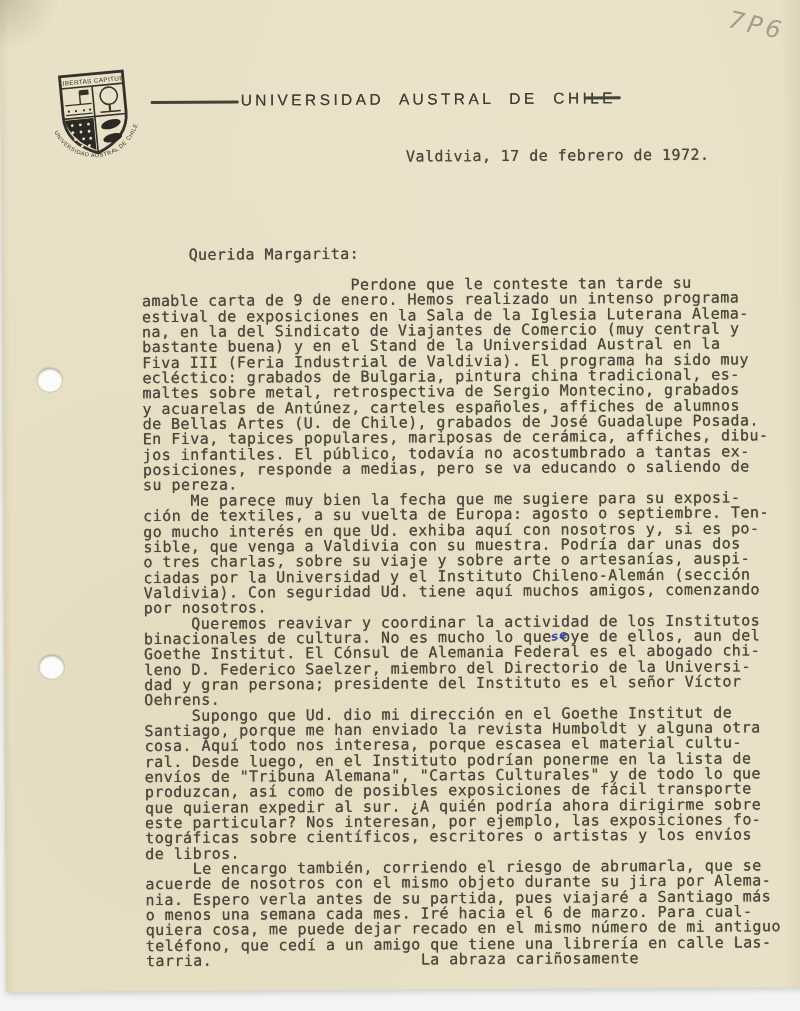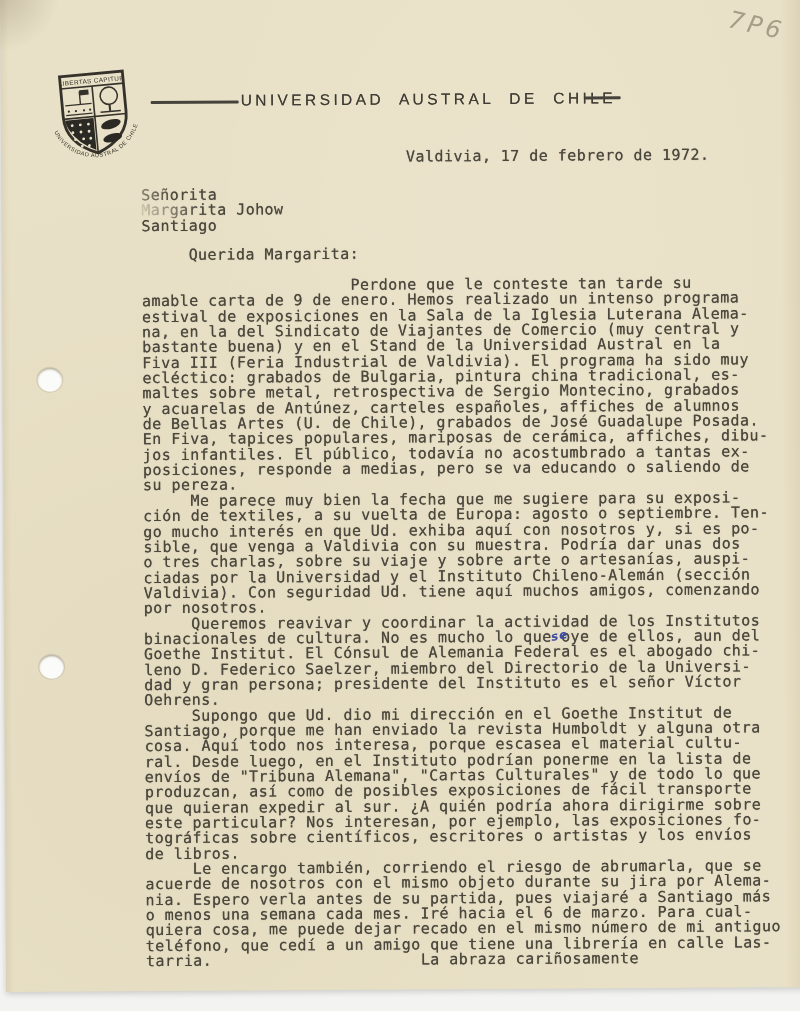--- a/index.html
+++ b/index.html
@@ -107,21 +107,20 @@
         <textPath href="#ringPath" startOffset="50%" text-anchor="middle">UNIVERSIDAD AUSTRAL DE CHILE</textPath>
       </text>
     </svg>
 
     <div class="rule rule-left"></div>
     <div class="letterhead-title">UNIVERSIDAD AUSTRAL DE CHILE</div>
     <div class="rule rule-right"></div>
 
     <div class="typed dateline">Valdivia, 17 de febrero de 1972.</div>
 
-    <div class="typed recipient"><div>Señorita</div><div>Margarita Johow</div><div>Santiago</div></div>
 
     <div class="typed salutation">Querida Margarita:</div>
 
     <div class="typed body-block"><div>                      Perdone que le conteste tan tarde su</div><div>amable carta de 9 de enero. Hemos realizado un intenso programa</div><div>estival de exposiciones en la Sala de la Iglesia Luterana Alema-</div><div>na, en la del Sindicato de Viajantes de Comercio (muy central y</div><div>bastante buena) y en el Stand de la Universidad Austral en la</div><div>Fiva III (Feria Industrial de Valdivia). El programa ha sido muy</div><div>ecléctico: grabados de Bulgaria, pintura china tradicional, es-</div><div>maltes sobre metal, retrospectiva de Sergio Montecino, grabados</div><div>y acuarelas de Antúnez, carteles españoles, affiches de alumnos</div><div>de Bellas Artes (U. de Chile), grabados de José Guadalupe Posada.</div><div>En Fiva, tapices populares, mariposas de cerámica, affiches, dibu-</div><div>jos infantiles. El público, todavía no acostumbrado a tantas ex-</div><div>posiciones, responde a medias, pero se va educando o saliendo de</div><div>su pereza.</div><div>     Me parece muy bien la fecha que me sugiere para su exposi-</div><div>ción de textiles, a su vuelta de Europa: agosto o septiembre. Ten-</div><div>go mucho interés en que Ud. exhiba aquí con nosotros y, si es po-</div><div>sible, que venga a Valdivia con su muestra. Podría dar unas dos</div><div>o tres charlas, sobre su viaje y sobre arte o artesanías, auspi-</div><div>ciadas por la Universidad y el Instituto Chileno-Alemán (sección</div><div>Valdivia). Con seguridad Ud. tiene aquí muchos amigos, comenzando</div><div>por nosotros.</div><div>     Queremos reavivar y coordinar la actividad de los Institutos</div><div>binacionales de cultura. No es mucho lo que oye de ellos, aun del</div><div>Goethe Institut. El Cónsul de Alemania Federal es el abogado chi-</div><div>leno D. Federico Saelzer, miembro del Directorio de la Universi-</div><div>dad y gran persona; presidente del Instituto es el señor Víctor</div><div>Oehrens.</div><div>     Supongo que Ud. dio mi dirección en el Goethe Institut de</div><div>Santiago, porque me han enviado la revista Humboldt y alguna otra</div><div>cosa. Aquí todo nos interesa, porque escasea el material cultu-</div><div>ral. Desde luego, en el Instituto podrían ponerme en la lista de</div><div>envíos de "Tribuna Alemana", "Cartas Culturales" y de todo lo que</div><div>produzcan, así como de posibles exposiciones de fácil transporte</div><div>que quieran expedir al sur. ¿A quién podría ahora dirigirme sobre</div><div>este particular? Nos interesan, por ejemplo, las exposiciones fo-</div><div>tográficas sobre científicos, escritores o artistas y los envíos</div><div>de libros.</div><div>     Le encargo también, corriendo el riesgo de abrumarla, que se</div><div>acuerde de nosotros con el mismo objeto durante su jira por Alema-</div><div>nia. Espero verla antes de su partida, pues viajaré a Santiago más</div><div>o menos una semana cada mes. Iré hacia el 6 de marzo. Para cual-</div><div>quiera cosa, me puede dejar recado en el mismo número de mi antiguo</div><div>teléfono, que cedí a un amigo que tiene una librería en calle Las-</div><div>tarria.                      La abraza cariñosamente</div></div>
 
     <div class="insertion">se</div>
 
     <div class="pencil-mark">7P6</div>
 
     <div class="hole hole-1"></div>

